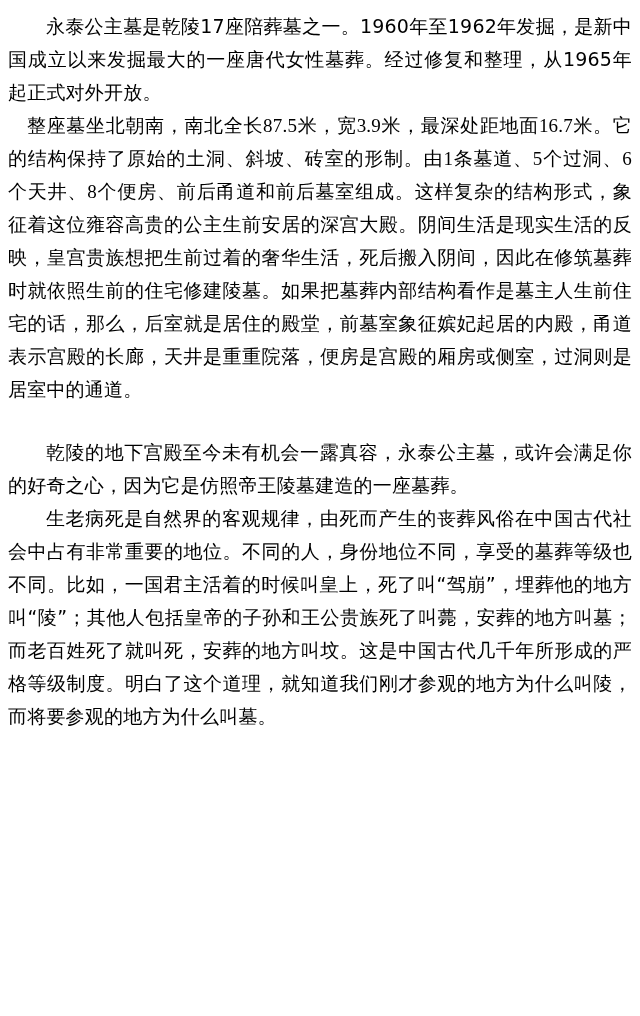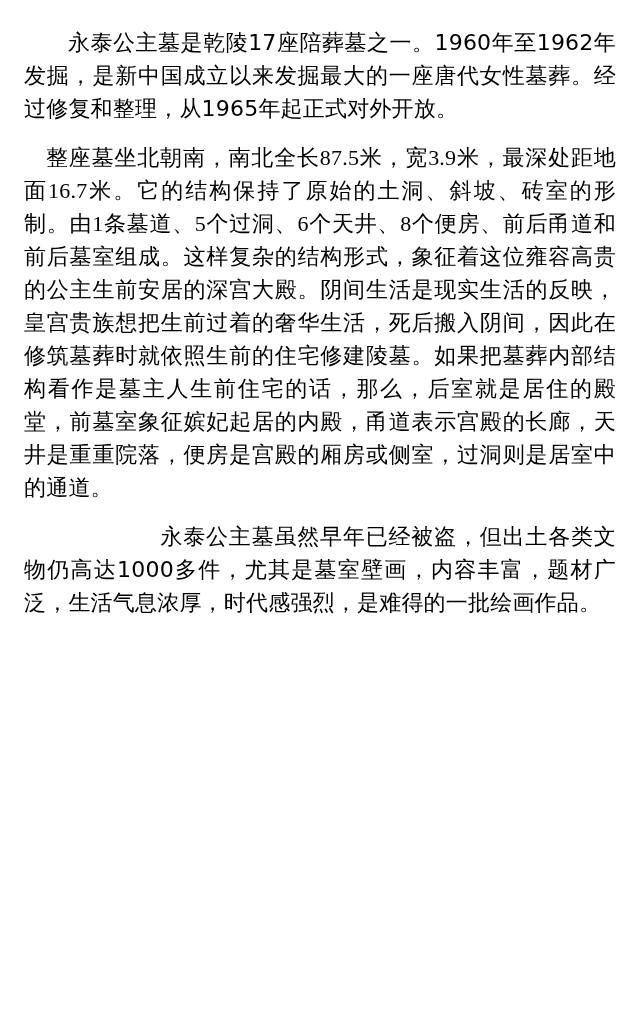--- a/index.html
+++ b/index.html
@@ -15,42 +15,43 @@
     overflow: hidden;
   }
   .page {
     width: 640px;
     height: 1016px;
     box-sizing: border-box;
     padding: 10px 8px 0 8px;
     background: #ffffff;
   }
   .para {
-    font-size: 22px;
+    font-size: 19px;
     line-height: 33px;
     text-align: justify;
     text-justify: inter-ideograph;
     letter-spacing: 0.2px;
-    margin: 16px;
+    margin: 0;
     white-space: pre-wrap;
     word-break: break-all;
   }
   .indent-2 { text-indent: 2em; }
   .indent-1 { text-indent: 1em; font-family: Liberation Serif, serif; }
   .indent-6 { text-indent: 6.2em; }
   .gap-block { height: 30px; }
 </style>
 </head>
 <body>
 
 <div class="page">
 
   <p class="para indent-2">永泰公主墓是乾陵17座陪葬墓之一。1960年至1962年发掘，是新中国成立以来发掘最大的一座唐代女性墓葬。经过修复和整理，从1965年起正式对外开放。</p>
 
   <p class="para indent-1">整座墓坐北朝南，南北全长87.5米，宽3.9米，最深处距地面16.7米。它的结构保持了原始的土洞、斜坡、砖室的形制。由1条墓道、5个过洞、6个天井、8个便房、前后甬道和前后墓室组成。这样复杂的结构形式，象征着这位雍容高贵的公主生前安居的深宫大殿。阴间生活是现实生活的反映，皇宫贵族想把生前过着的奢华生活，死后搬入阴间，因此在修筑墓葬时就依照生前的住宅修建陵墓。如果把墓葬内部结构看作是墓主人生前住宅的话，那么，后室就是居住的殿堂，前墓室象征嫔妃起居的内殿，甬道表示宫殿的长廊，天井是重重院落，便房是宫殿的厢房或侧室，过洞则是居室中的通道。</p>
 
-  <p class="para indent-6">永泰公主墓虽然早年已经被盗，但出土各类文物仍高达1000多件，尤其是墓室壁画，内容丰富，题材广泛，生活气息浓厚，时代感强烈，是难得的一批绘画作品。</p>
 
   <div class="gap-block"></div>
 
+  <p class="para indent-2">乾陵的地下宫殿至今未有机会一露真容，永泰公主墓，或许会满足你的好奇之心，因为它是仿照帝王陵墓建造的一座墓葬。</p>
 
+  <p class="para indent-2">生老病死是自然界的客观规律，由死而产生的丧葬风俗在中国古代社会中占有非常重要的地位。不同的人，身份地位不同，享受的墓葬等级也不同。比如，一国君主活着的时候叫皇上，死了叫“驾崩”，埋葬他的地方叫“陵”；其他人包括皇帝的子孙和王公贵族死了叫薨，安葬的地方叫墓；而老百姓死了就叫死，安葬的地方叫坟。这是中国古代几千年所形成的严格等级制度。明白了这个道理，就知道我们刚才参观的地方为什么叫陵，而将要参观的地方为什么叫墓。</p>
 
 </div>
 
 </body></html>

